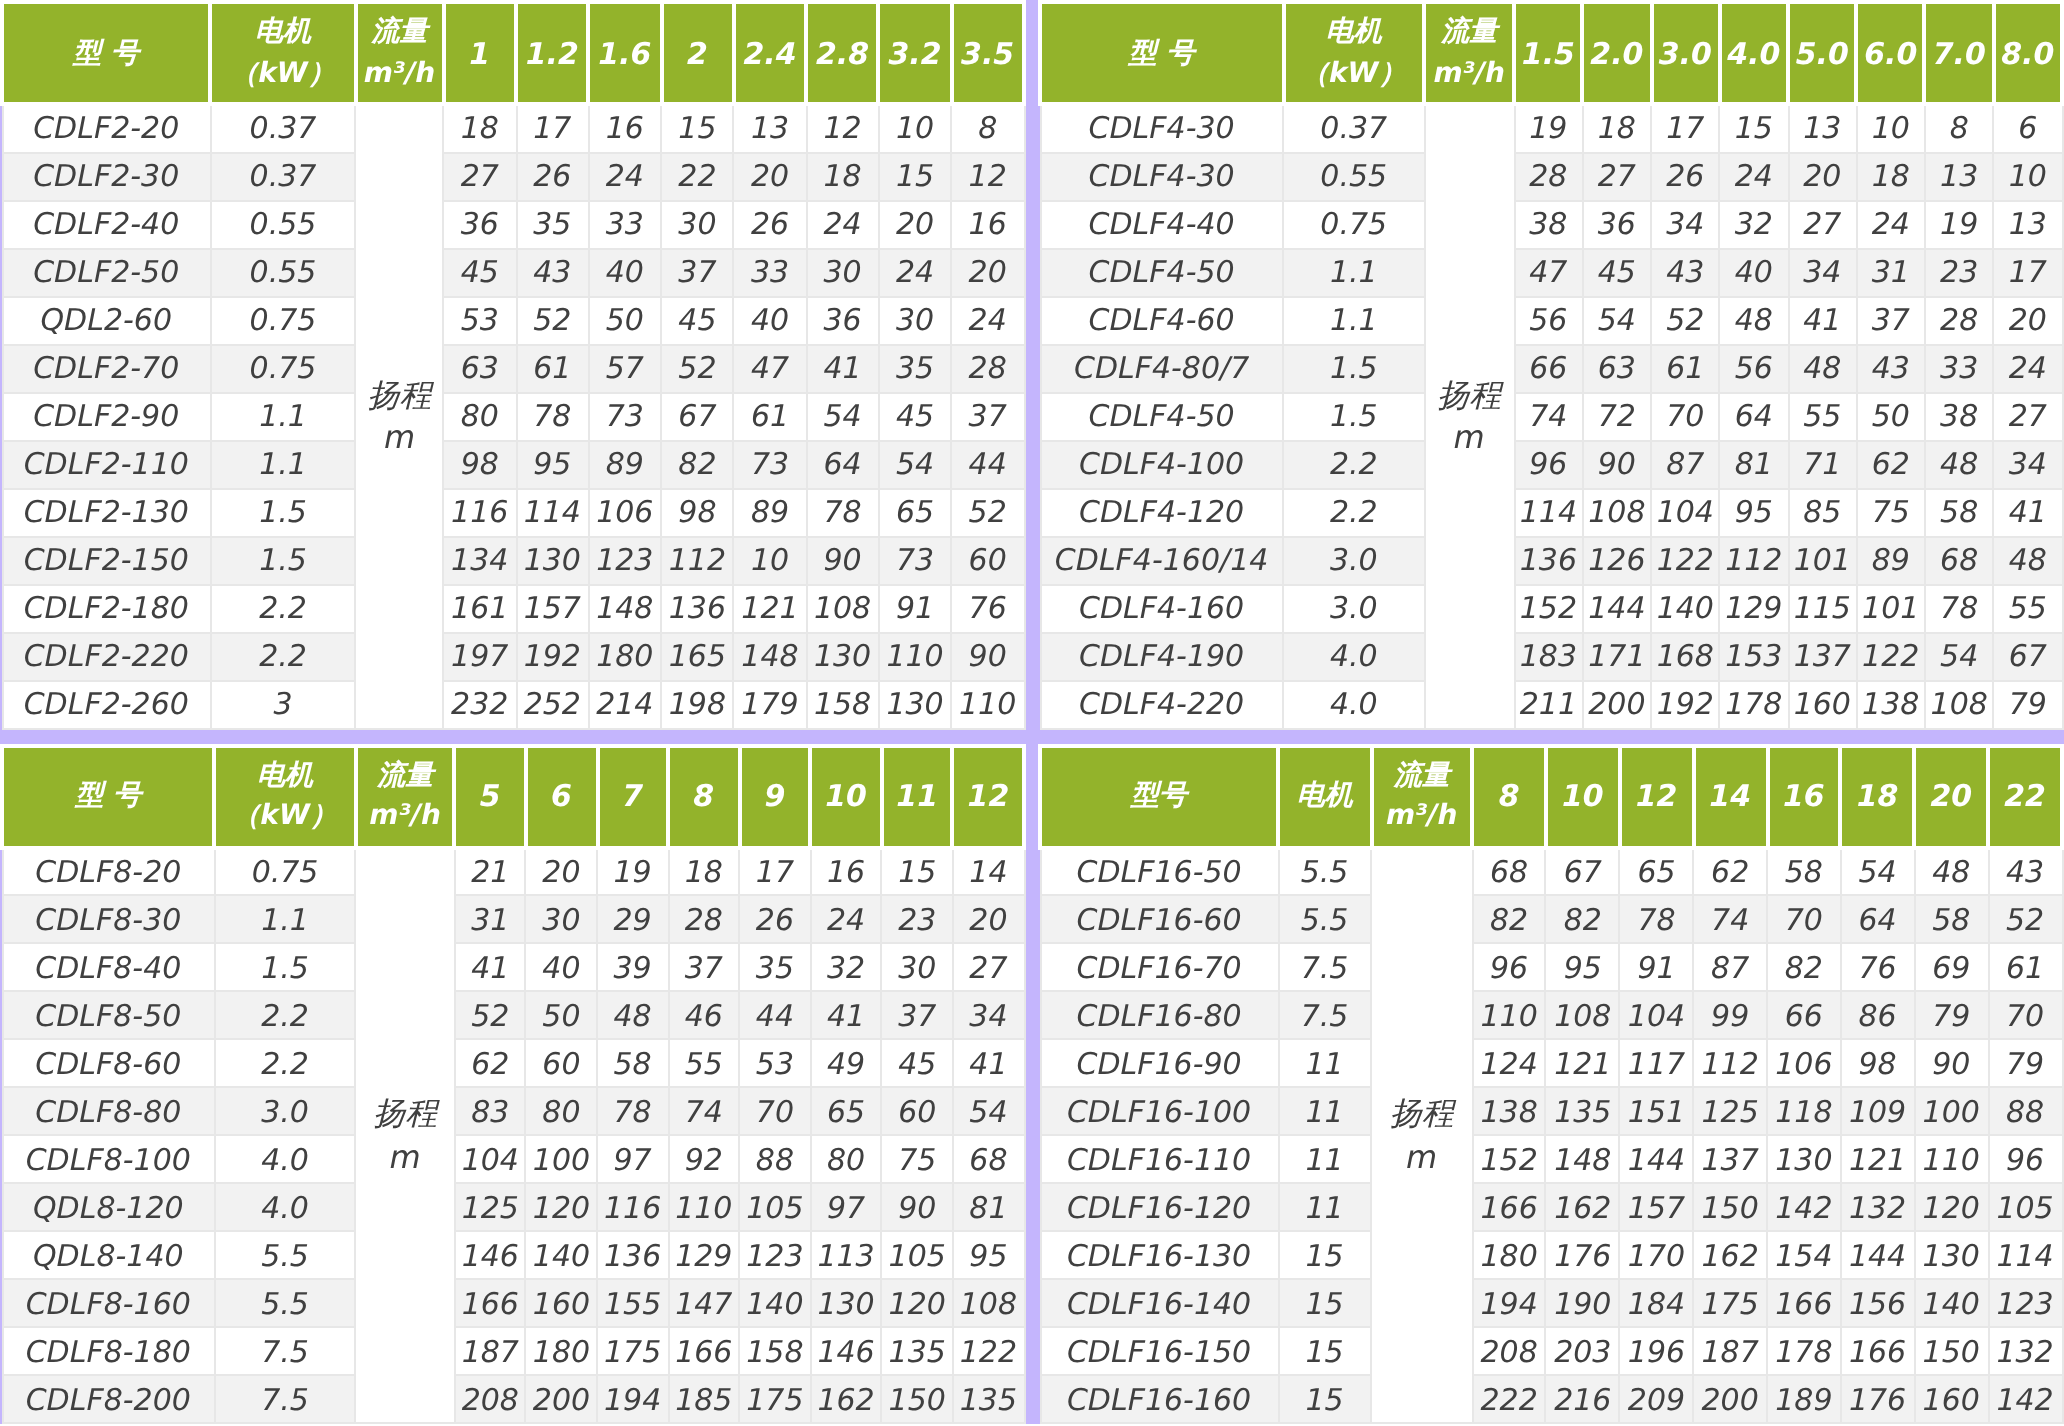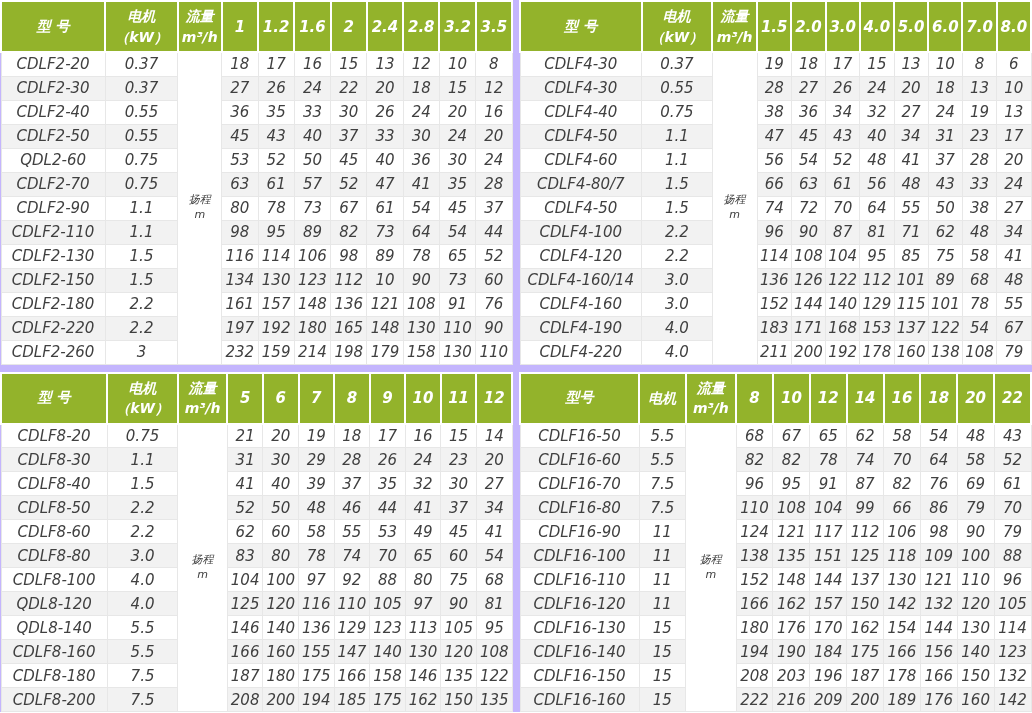--- a/index.html
+++ b/index.html
@@ -49,21 +49,21 @@
     vertical-align:middle;
     font-size:15px;
     color:var(--text);
     padding:0;
     white-space:nowrap;
   }
   tbody tr:nth-child(odd) td{background:#ffffff;}
   tbody tr:nth-child(even) td{background:var(--stripe);}
   td.td-head{
     background:#ffffff !important;
-    font-size:11px;
+    font-size:16px;
   }
   td.td-head .hline{display:block;line-height:1.35;}
 </style>
 </head>
 <body>
 
 <div class="grid">
 
   <table>
     <colgroup>
@@ -238,21 +238,21 @@
           <td class="td-num">165</td>
           <td class="td-num">148</td>
           <td class="td-num">130</td>
           <td class="td-num">110</td>
           <td class="td-num">90</td>
         </tr>
         <tr>
           <td class="td-model">CDLF2-260</td>
           <td class="td-motor">3</td>
           <td class="td-num">232</td>
-          <td class="td-num">159</td>
+          <td class="td-num">252</td>
           <td class="td-num">214</td>
           <td class="td-num">198</td>
           <td class="td-num">179</td>
           <td class="td-num">158</td>
           <td class="td-num">130</td>
           <td class="td-num">110</td>
         </tr>
       </tbody>
   </table>
 

